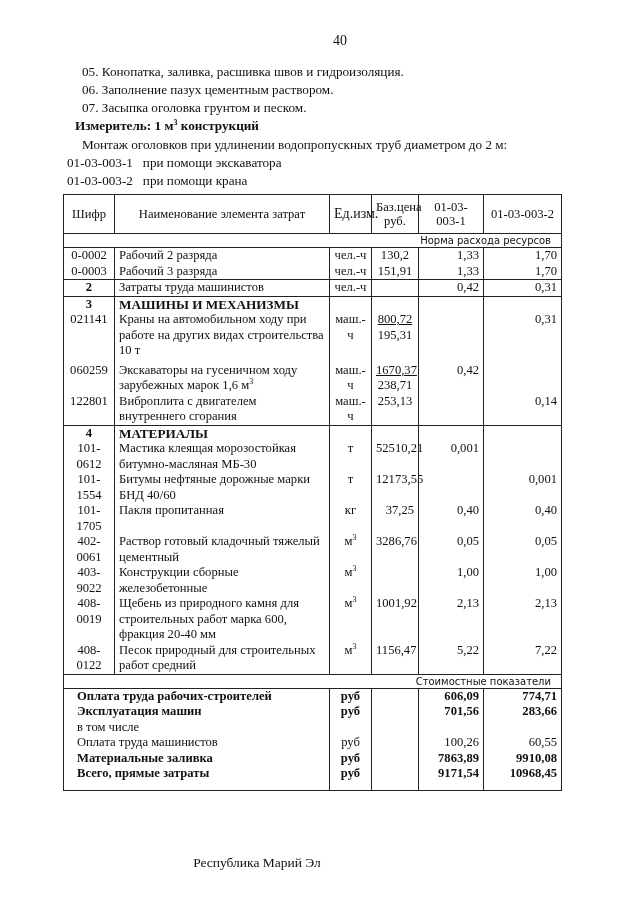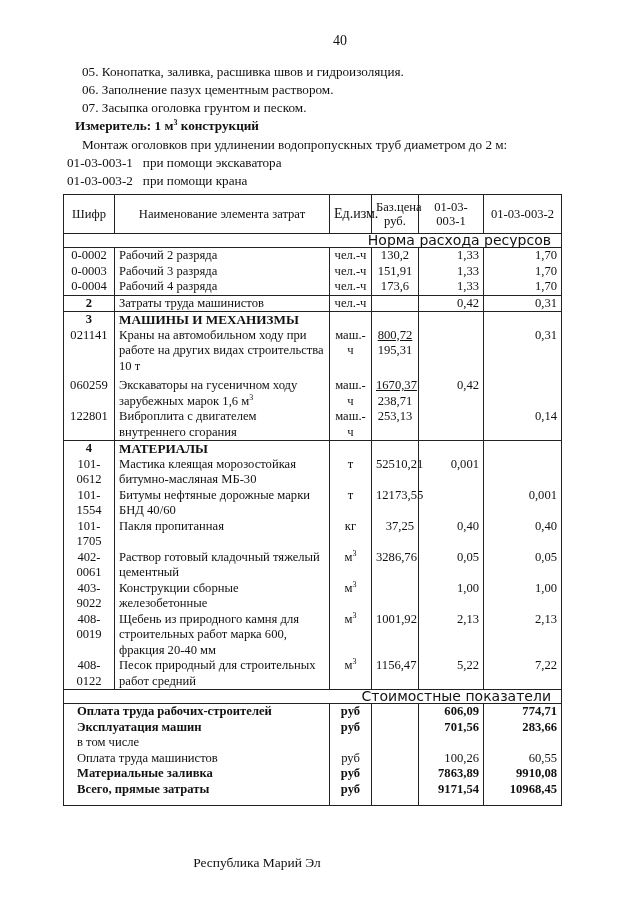--- a/index.html
+++ b/index.html
@@ -8,21 +8,21 @@
   .page-num { position: absolute; top: 33px; left: 0; width: 680px; text-align: center; font-size: 14px; }
   .line { position: absolute; font-size: 13.2px; white-space: nowrap; }
   .bold { font-weight: bold; }
   sup { font-size: 8px; vertical-align: super; line-height: 0; }
 
   table.norms { position: absolute; left: 63px; top: 194px; width: 459px;
     border-collapse: collapse; table-layout: fixed; font-size: 12.6px; }
   table.norms td, table.norms th { padding: 0 4px; vertical-align: top; line-height: 15.5px; }
   .c1 { width: 51px; } .c2 { width: 215px; } .c3 { width: 42px; } .c4 { width: 47px; } .c5 { width: 65px; } .c6 { width: 78px; }
   th { font-weight: normal; border: 1px solid #222; vertical-align: middle !important; height: 38px; text-align: center; line-height: 14px !important; }
-  .sub td { font-family: "DejaVu Sans", "Liberation Sans", sans-serif; font-size: 14px; text-align: right; height: 13px; line-height: 13px !important; border: 1px solid #222; padding-right: 10px !important; }
+  .sub td { font-family: "DejaVu Sans", "Liberation Sans", sans-serif; font-size: 10px; text-align: right; height: 13px; line-height: 13px !important; border: 1px solid #222; padding-right: 10px !important; }
   .vl { border-left: 1px solid #222; border-right: 1px solid #222; }
   .code { text-align: center; }
   .unit { text-align: center; }
   .price { text-align: center; }
   .num { text-align: right; }
   .topline td { border-top: 1px solid #222; }
   .grp td { font-weight: bold; }
   .grp td.name { font-size: 13.2px; }
   .u { text-decoration: underline; }
   .tot td { border-left: none; border-right: none; }
@@ -80,28 +80,20 @@
     <td class="vl num">1,70</td>
   </tr>
   <tr>
     <td class="vl code">0-0003</td>
     <td class="vl">Рабочий 3 разряда</td>
     <td class="vl unit">чел.-ч</td>
     <td class="vl price">151,91</td>
     <td class="vl num">1,33</td>
     <td class="vl num">1,70</td>
   </tr>
-  <tr>
-    <td class="vl code">0-0004</td>
-    <td class="vl">Рабочий 4 разряда</td>
-    <td class="vl unit">чел.-ч</td>
-    <td class="vl price">173,6</td>
-    <td class="vl num">1,33</td>
-    <td class="vl num">1,70</td>
-  </tr>
 
   <tr class="topline">
     <td class="vl code bold">2</td>
     <td class="vl">Затраты труда машинистов</td>
     <td class="vl unit">чел.-ч</td>
     <td class="vl price"></td>
     <td class="vl num">0,42</td>
     <td class="vl num">0,31</td>
   </tr>
 

